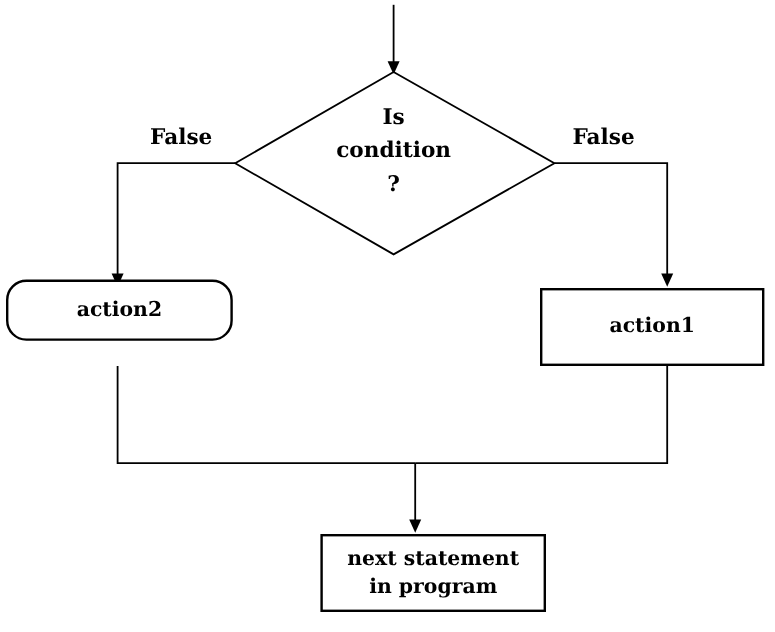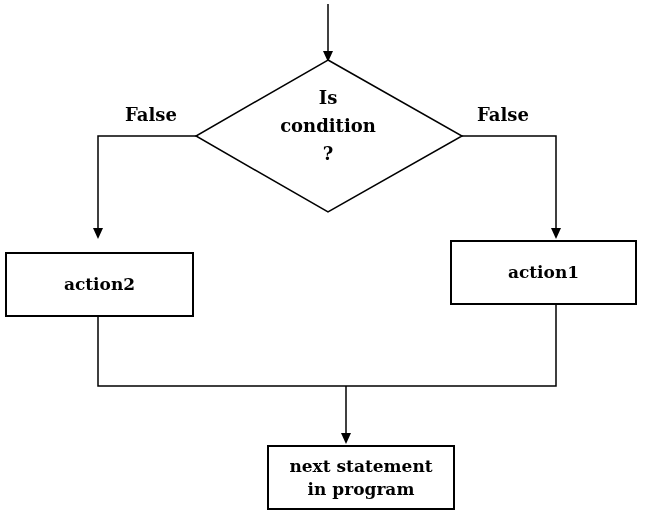--- a/index.html
+++ b/index.html
@@ -24,21 +24,21 @@
     background: #ffffff;
     display: flex;
     align-items: center;
     justify-content: center;
     text-align: center;
     font-weight: bold;
     font-size: 17px;
     color: #000000;
     line-height: 1.35;
   }
-  .box-action2 { left: 5px;   top: 252px; width: 189px; height: 65px; }
+  .box-action2 { left: 5px;   top: 233px; width: 189px; height: 51px; border-radius: 17px; }
   .box-action1 { left: 450px; top: 240px; width: 187px; height: 65px; text-align: center; }
   .box-next    { left: 267px; top: 445px; width: 188px; height: 65px; }
   .decision-text {
     position: absolute;
     left: 248px; top: 84px;
     width: 160px;
     text-align: center;
     font-weight: bold;
     font-size: 18px;
     color: #000000;

